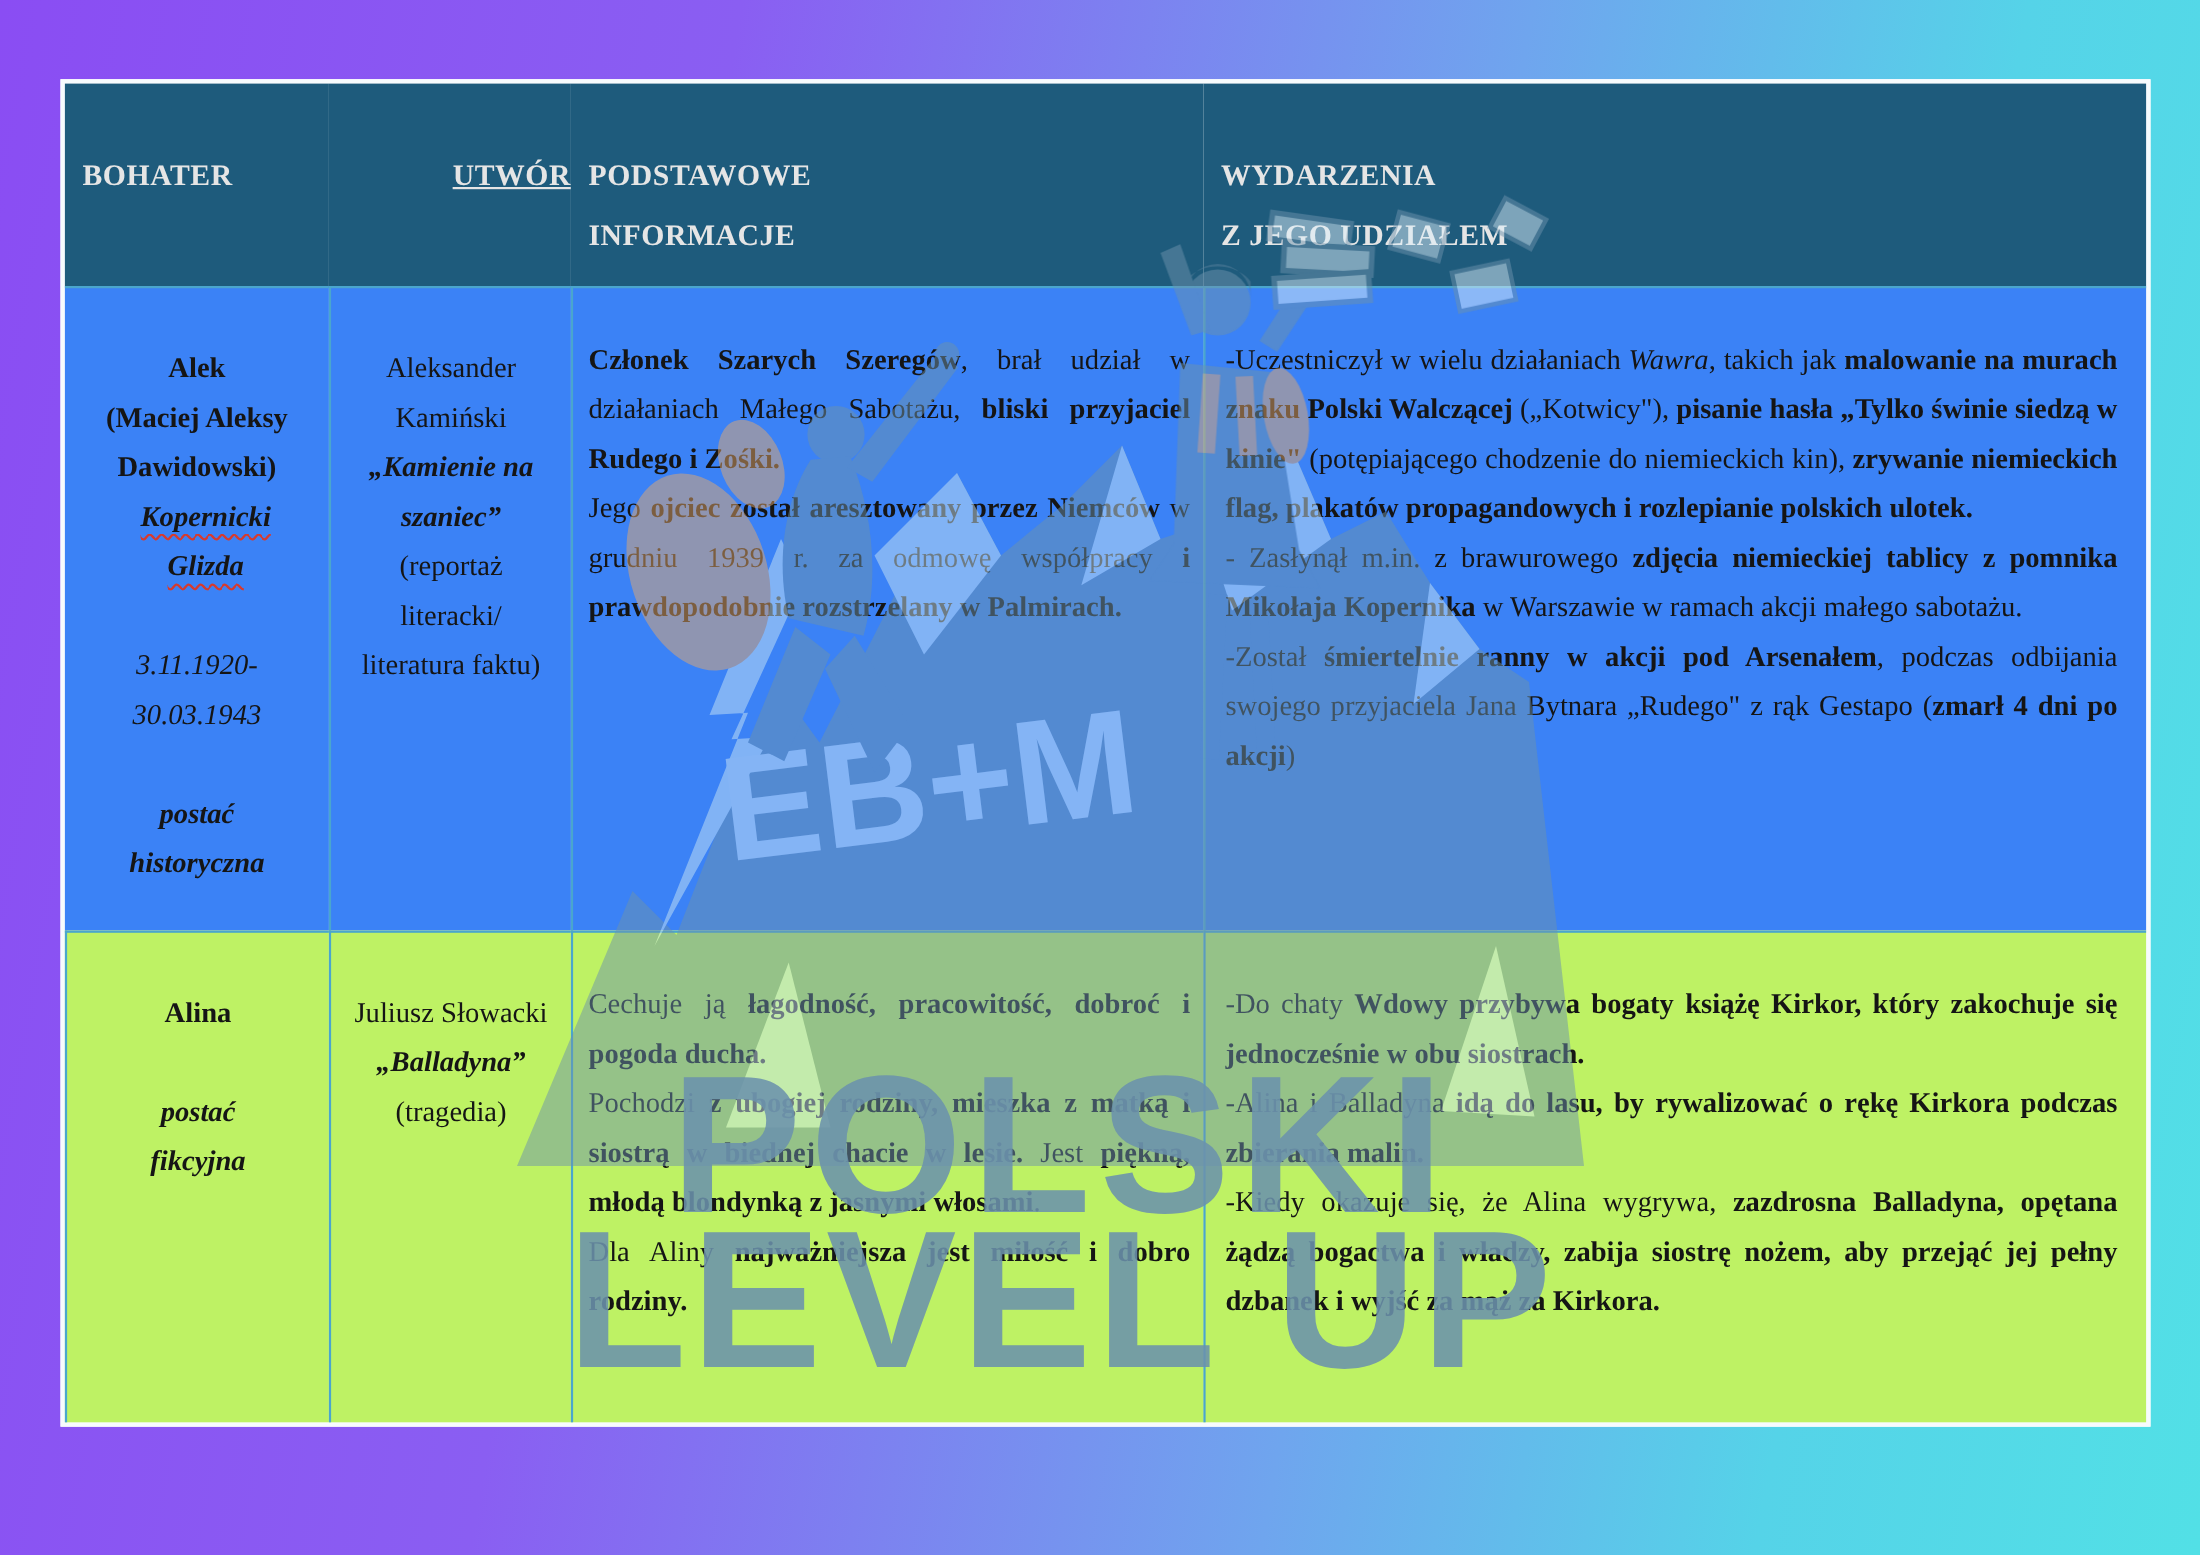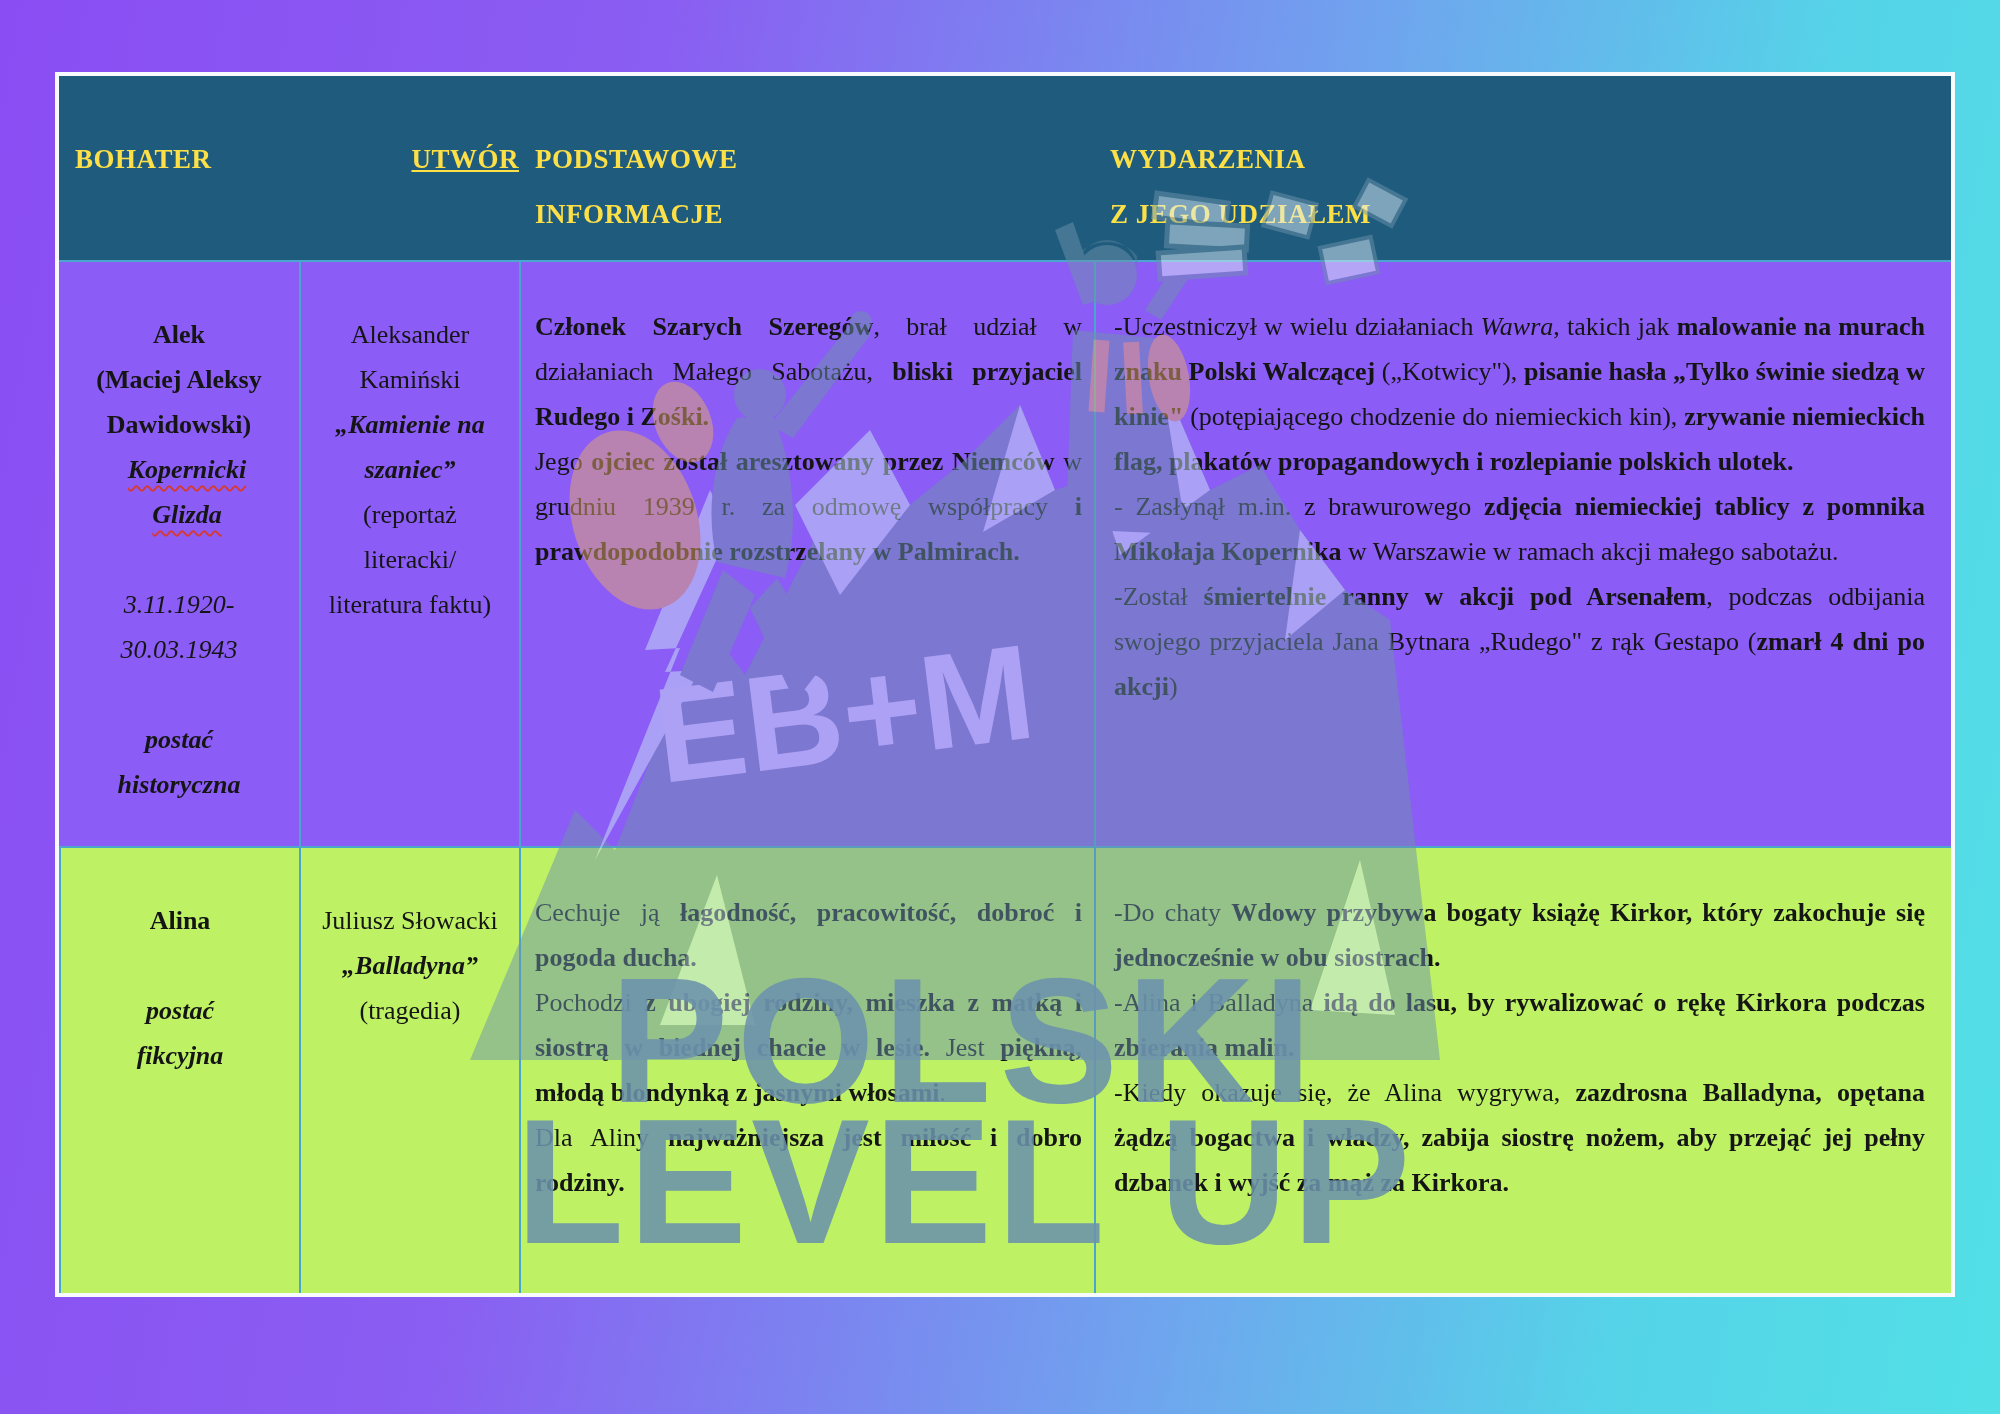--- a/index.html
+++ b/index.html
@@ -9,32 +9,32 @@
     font-family:"Liberation Serif","DejaVu Serif",serif;
   }
   .table-wrap{
     position:absolute;left:55px;top:72px;width:1900px;height:1225px;
     background:#ffffff;border:4px solid #f7fbfd;box-sizing:border-box;
     display:grid;
     grid-template-columns:240px 220px 575px auto;
     grid-template-rows:184px 586px auto;
   }
   .th{
-    background:#1e5b7c;color:#fde047;font-weight:bold;font-size:27px;
+    background:#1e5b7c;color:#e5e5e5;font-weight:bold;font-size:27px;
     letter-spacing:.5px;white-space:pre-line;line-height:55px;
     padding:56px 14px 16px 16px;box-sizing:border-box;
   }
   .th-center{text-align:right;padding-left:0;padding-right:0;text-decoration:underline;}
   .td{
     box-sizing:border-box;font-size:26px;color:#151515;line-height:45px;
     border-top:2px solid #4aa6cd;overflow:hidden;
   }
   .td + .td{border-left:2px solid #4aa6cd;}
   .col1-start{border-left:none;}
-  .row1{background:#8b5cf6;}
+  .row1{background:#3b82f6;}
   .row2{background:#bef264;}
   .cell-hero,.cell-work{text-align:center;padding:50px 10px 20px;}
   .cell-info{text-align:justify;padding:42px 12px 20px 14px;}
   .cell-events{text-align:justify;padding:42px 26px 20px 18px;}
   .td p{margin:0;}
   .b{font-weight:bold;}
   .i{font-style:italic;}
   .sq{
     text-decoration-line:underline;text-decoration-style:wavy;
     text-decoration-color:#d63a2f;text-decoration-thickness:2px;

